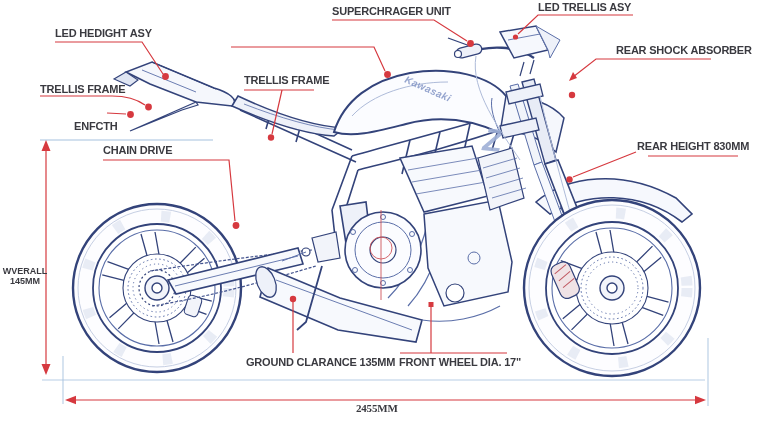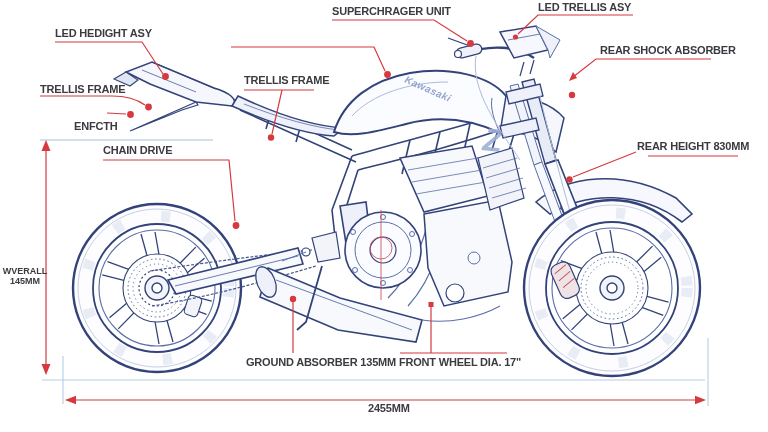--- a/index.html
+++ b/index.html
@@ -251,24 +251,24 @@
   </g>
 </svg>
 
   <div class="lbl" style="left:55px;top:27px;">LED HEDIGHT ASY</div>
   <div class="lbl" style="left:40px;top:83px;">TRELLIS FRAME</div>
   <div class="lbl" style="left:74px;top:102px;margin-top:18px;">ENFCTH</div>
   <div class="lbl" style="left:103px;top:144px;">CHAIN DRIVE</div>
   <div class="lbl" style="left:244px;top:74px;">TRELLIS FRAME</div>
   <div class="lbl" style="left:332px;top:5px;">SUPERCHRAGER UNIT</div>
   <div class="lbl" style="left:538px;top:1px;">LED TRELLIS ASY</div>
-  <div class="lbl" style="left:600px;top:44px;">REAR SHOCK ABSORBER</div>
+  <div class="lbl" style="left:616px;top:44px;">REAR SHOCK ABSORBER</div>
   <div class="lbl" style="left:637px;top:140px;">REAR HEIGHT 830MM</div>
 
   <div class="lbl small dimv" style="left:2px;top:250px;margin-top:16px;">
     <span>WVERALL</span>
     <span>145MM</span>
   </div>
-  <div class="lbl" style="left:246px;top:356px;">GROUND ABSORBER 135MM</div>
+  <div class="lbl" style="left:246px;top:356px;">GROUND CLARANCE 135MM</div>
   <div class="lbl" style="left:399px;top:356px;">FRONT WHEEL DIA. 17"</div>
-  <div class="lbl" style="left:368px;top:402px;">2455MM</div>
+  <div class="lbl" style="left:356px;top:402px;font-family:Liberation Serif, serif;">2455MM</div>
 
 </div>
 
 </body></html>

